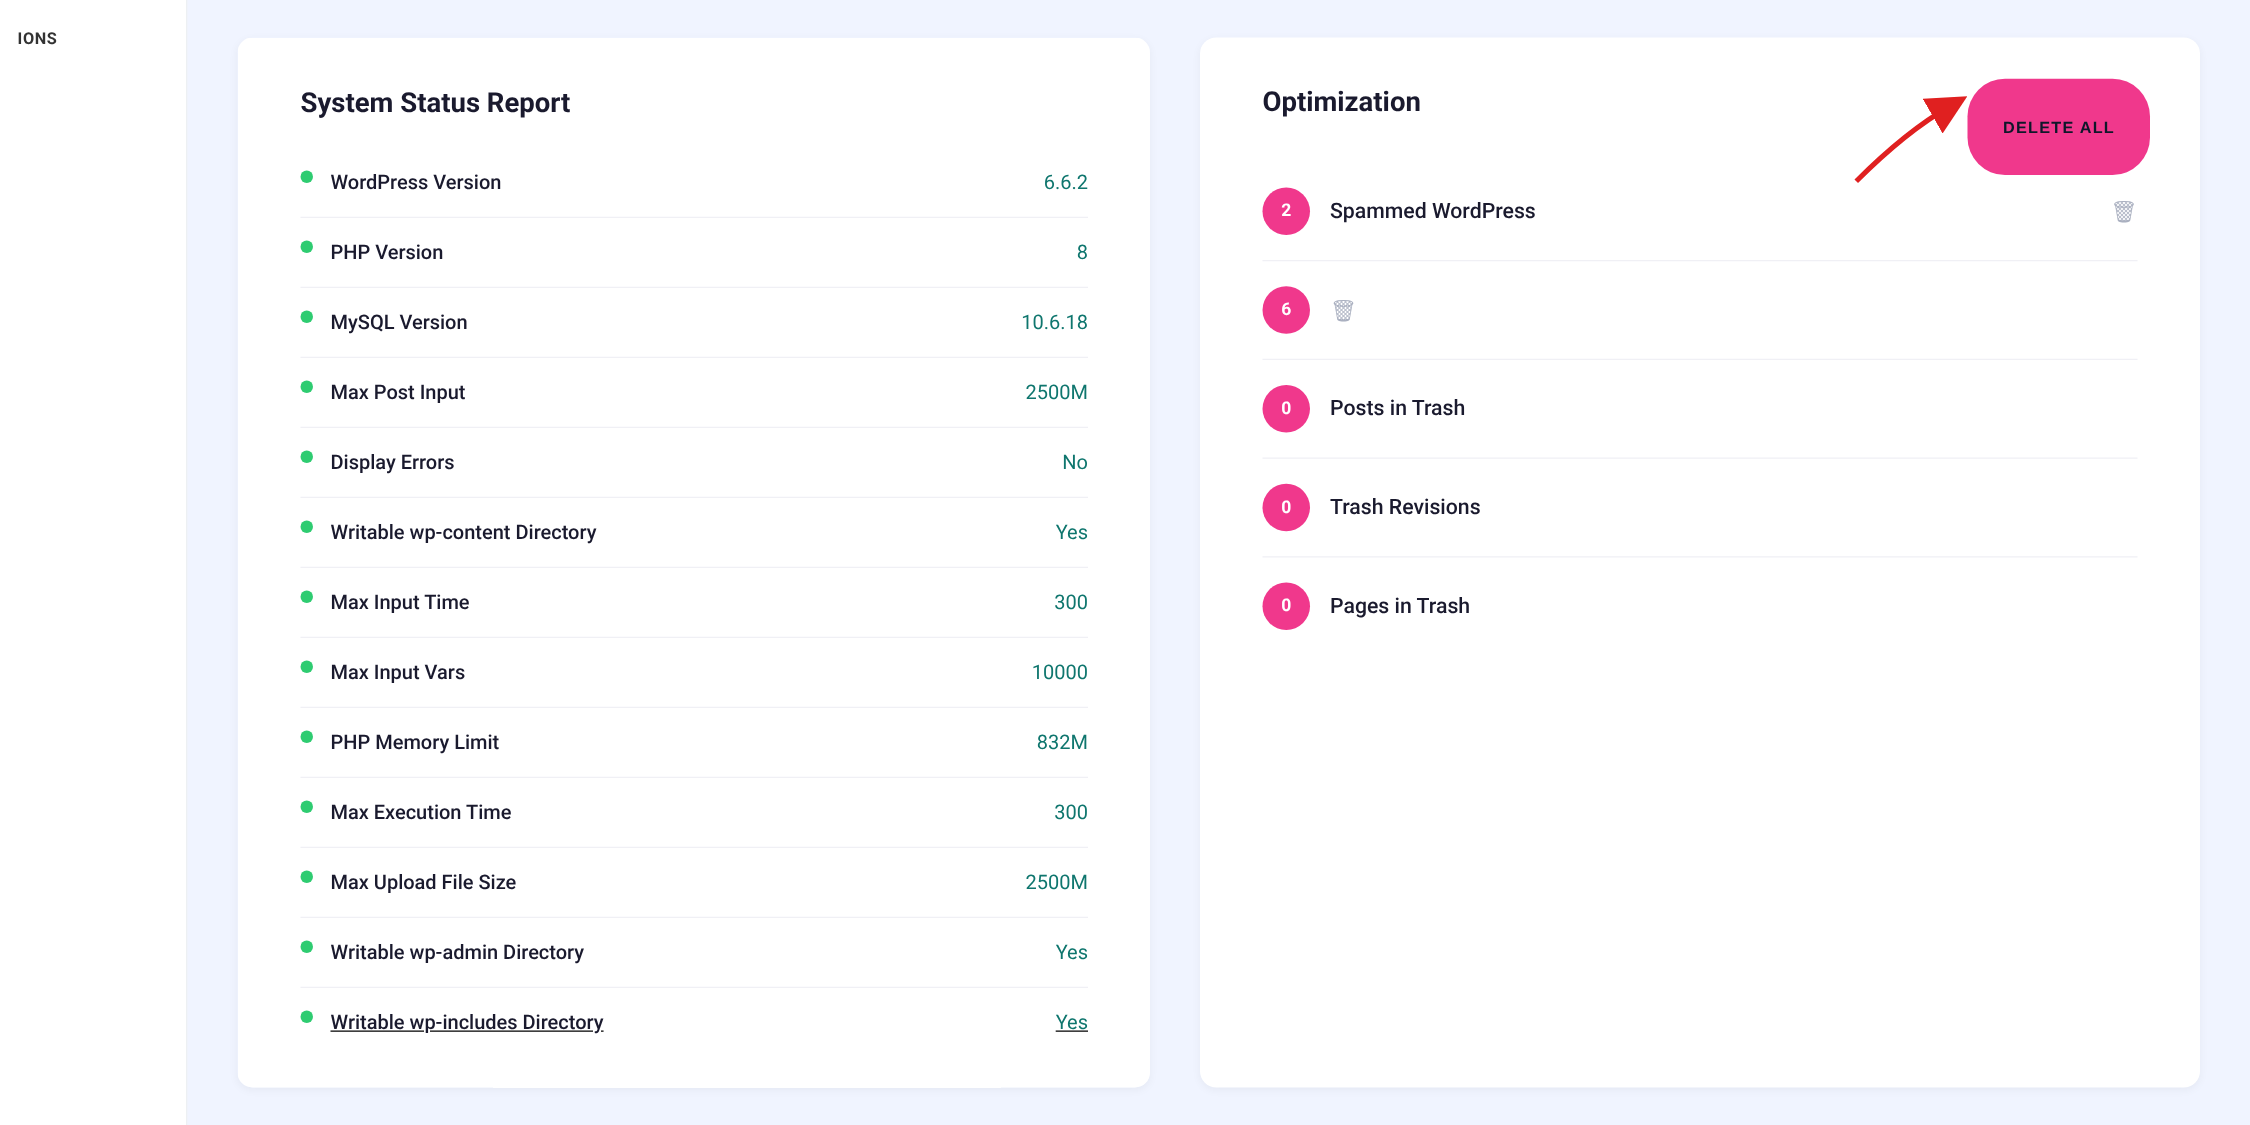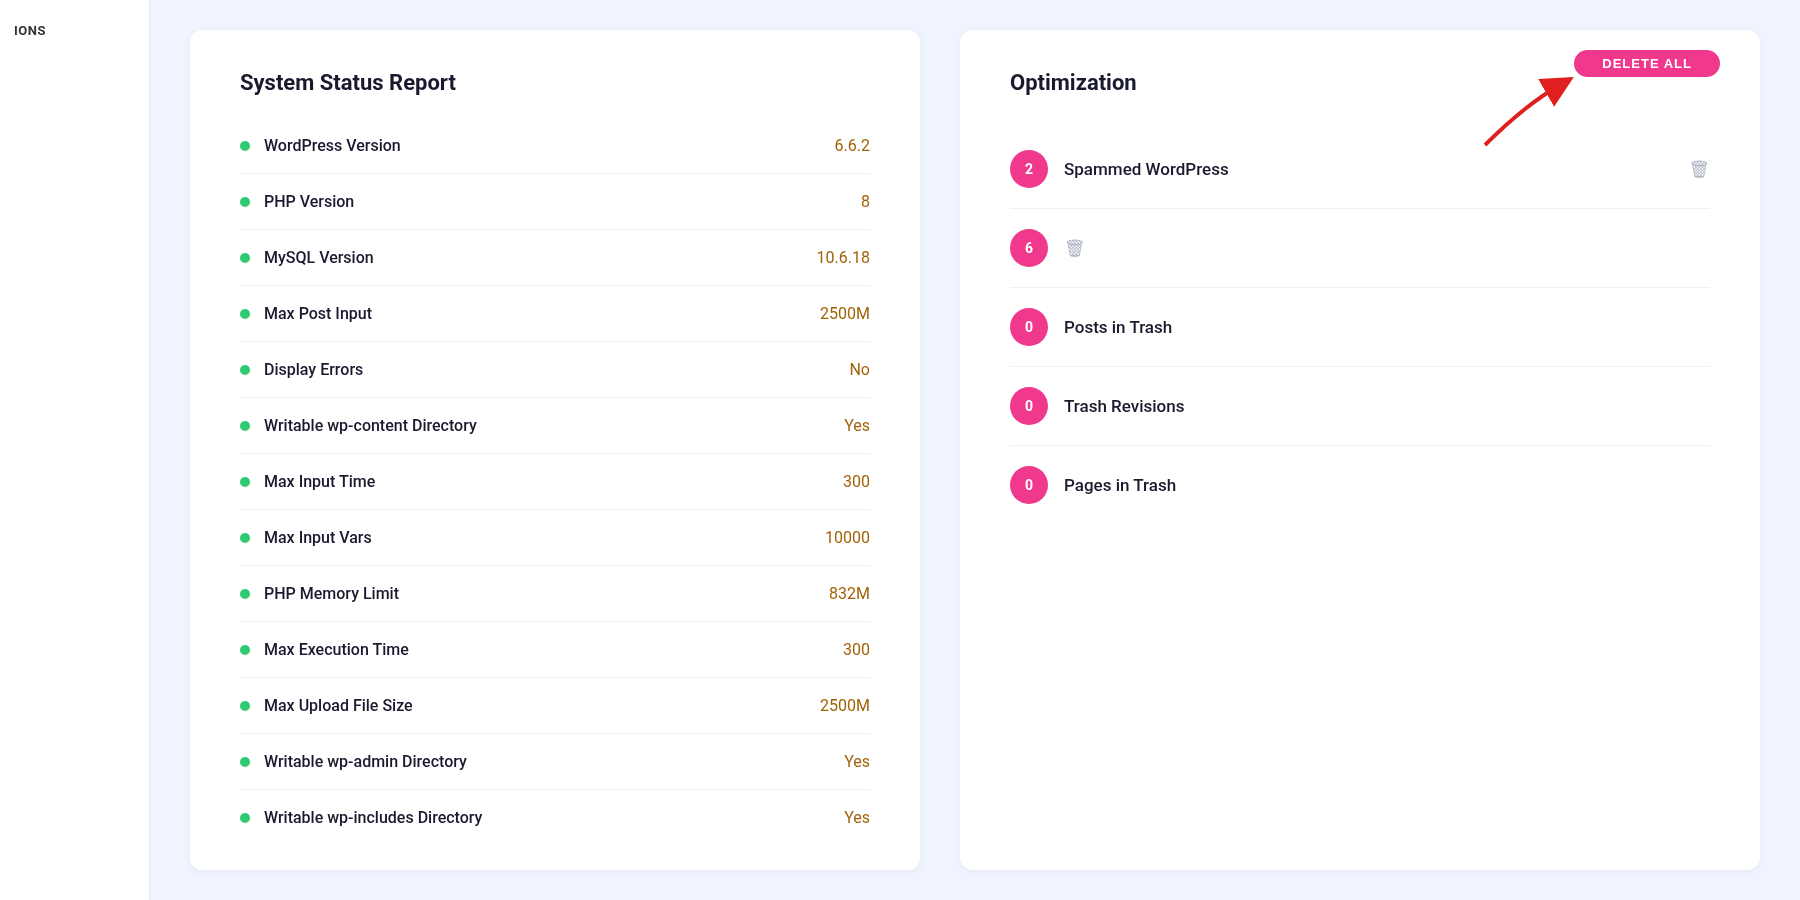--- a/index.html
+++ b/index.html
@@ -66,45 +66,46 @@
     .status-item {
       display: flex;
       align-items: center;
       justify-content: space-between;
       padding: 18px 0;
       border-bottom: 1px solid #f0f0f5;
     }
 
     .status-item:last-child {
       border-bottom: none;
+      text-decoration: underline;
     }
 
     .status-item-left {
       display: flex;
-      align-items: center;
+      align-items: flex-start;
       gap: 14px;
     }
 
     .status-dot {
       width: 10px;
       height: 10px;
       border-radius: 50%;
       background: #2ecc71;
       flex-shrink: 0;
     }
 
     .status-label {
       font-size: 16px;
       color: #1a1a2e;
       font-weight: 500;
     }
 
     .status-value {
       font-size: 16px;
-      color: #a16207;
+      color: #0f766e;
       font-weight: 400;
     }
 
     
     .right-panel {
       width: 800px;
       background: #fff;
       border-radius: 13px;
       padding: 40px 50px;
       box-shadow: 0 2px 8px rgba(0,0,0,0.05);
@@ -113,27 +114,27 @@
 
     .opt-title {
       font-size: 22px;
       font-weight: 700;
       color: #1a1a2e;
       margin-bottom: 35px;
     }
 
     .delete-all-btn {
       position: absolute;
-      top: 20px;
+      top: 33px;
       right: 40px;
       background: #f0388c;
-      color: #ffffff;
+      color: #0f172a;
       border: none;
       border-radius: 30px;
-      padding: 6px 28px;
+      padding: 31px 28px;
       font-size: 13px;
       font-weight: 700;
       letter-spacing: 1px;
       cursor: pointer;
       text-transform: uppercase;
     }
 
     
     .arrow-container {
       position: absolute;

